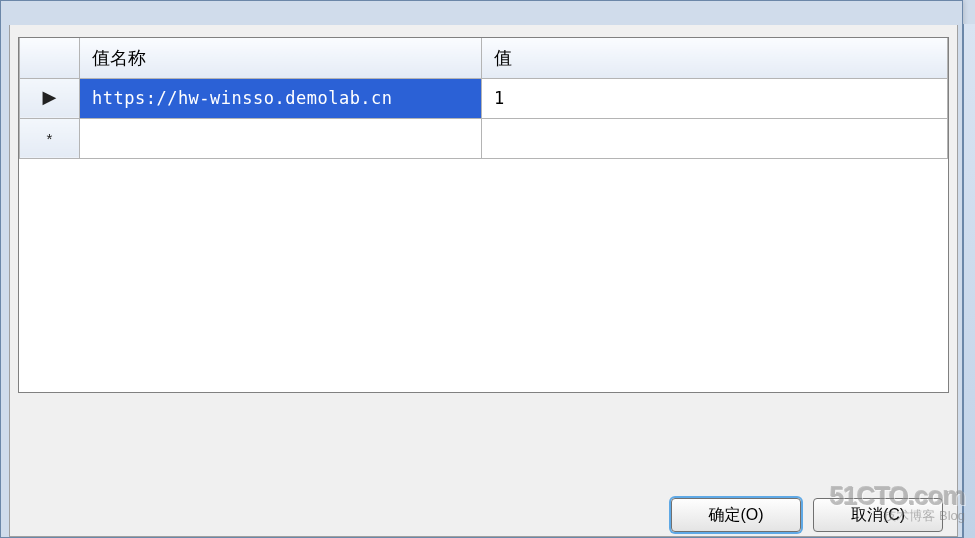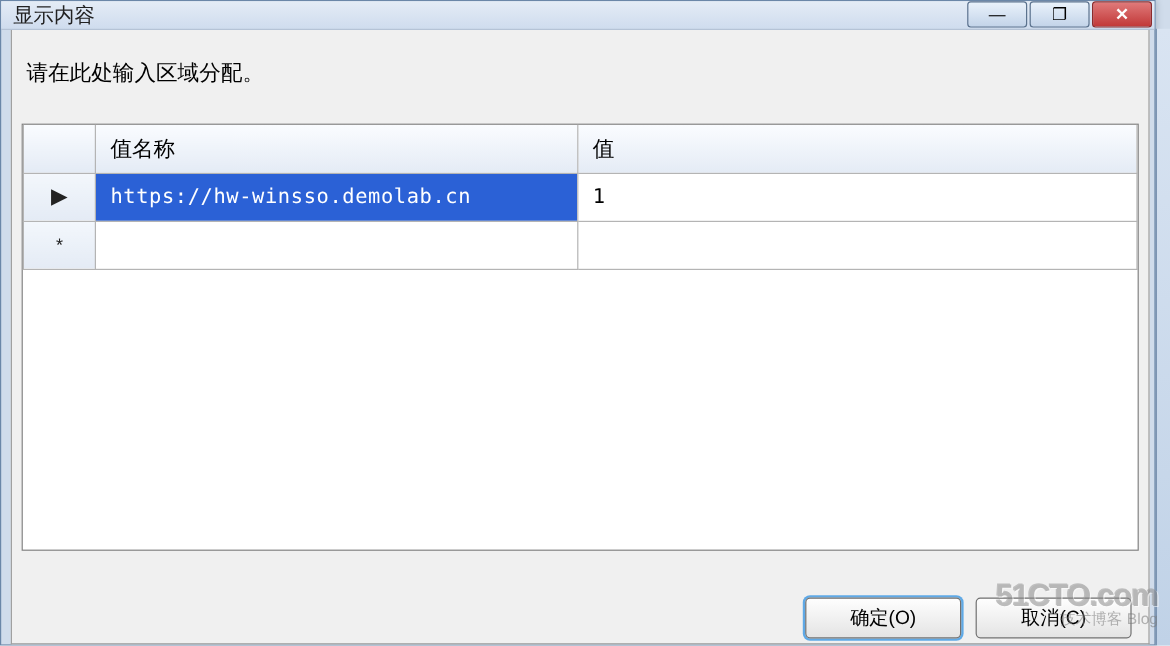--- a/index.html
+++ b/index.html
@@ -157,37 +157,22 @@
     color: #8a8a8a;
     text-shadow: 1px 1px 0 #fff, -1px -1px 0 #999;
     text-align: center;
   }
   .watermark .small { font-size: 13px; }
 </style>
 </head>
 <body>
 
 <div class="window">
-  <div class="titlebar">
-    <span class="title-text">显示内容</span>
-    <div class="win-controls">
-      <div class="win-btn">
-          <span>—</span>
-        </div>
-      <div class="win-btn">
-          <span>❐</span>
-        </div>
-      <div class="win-btn close">
-          <span>✕</span>
-        </div>
-    </div>
-  </div>
 
   <div class="inner">
-    <div class="instruction">请在此处输入区域分配。</div>
 
     <div class="grid-wrap">
       <table class="grid">
         <thead>
         <tr>
           <th class="rowhdr"></th>
           <th class="col-name">值名称</th>
           <th class="col-val">值</th>
         </tr>
         </thead>

